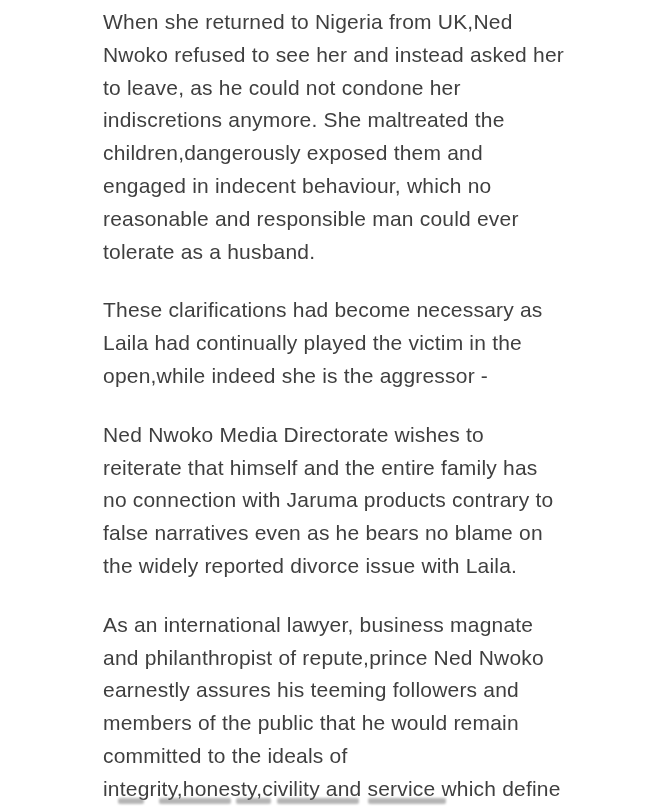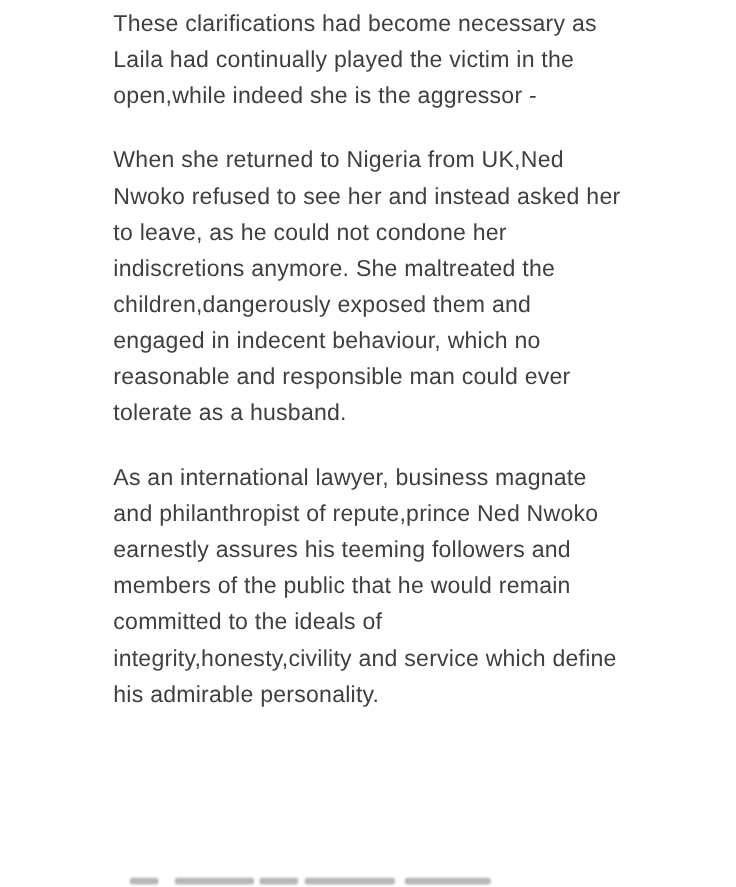--- a/index.html
+++ b/index.html
@@ -49,22 +49,23 @@
   .seg1 { left: 118px; width: 26px; }
   .seg2 { left: 159px; width: 72px; }
   .seg3 { left: 236px; width: 35px; }
   .seg4 { left: 277px; width: 82px; }
   .seg5 { left: 368px; width: 78px; opacity: 0.35; }
 </style>
 </head>
 <body style="background: rgb(255, 255, 255);">
 
 <div class="statement" style="color: rgb(63, 63, 63);">
+  <p>When she returned to Nigeria from UK,Ned<br>Nwoko refused to see her and instead asked her<br>to leave, as he could not condone her<br>indiscretions anymore. She maltreated the<br>children,dangerously exposed them and<br>engaged in indecent behaviour, which no<br>reasonable and responsible man could ever<br>tolerate as a husband.</p>
   <p>These clarifications had become necessary as<br>Laila had continually played the victim in the<br>open,while indeed she is the aggressor -</p>
-  <p>When she returned to Nigeria from UK,Ned<br>Nwoko refused to see her and instead asked her<br>to leave, as he could not condone her<br>indiscretions anymore. She maltreated the<br>children,dangerously exposed them and<br>engaged in indecent behaviour, which no<br>reasonable and responsible man could ever<br>tolerate as a husband.</p>
+  <p>Ned Nwoko Media Directorate wishes to<br>reiterate that himself and the entire family has<br>no connection with Jaruma products contrary to<br>false narratives even as he bears no blame on<br>the widely reported divorce issue with Laila.</p>
   <p>As an international lawyer, business magnate<br>and philanthropist of repute,prince Ned Nwoko<br>earnestly assures his teeming followers and<br>members of the public that he would remain<br>committed to the ideals of<br>integrity,honesty,civility and service which define<br>his admirable personality.</p>
 </div>
 
 <div class="cropped-line">
   <div class="seg seg1"></div>
   <div class="seg seg2"></div>
   <div class="seg seg3"></div>
   <div class="seg seg4"></div>
   <div class="seg seg5"></div>
 </div>

